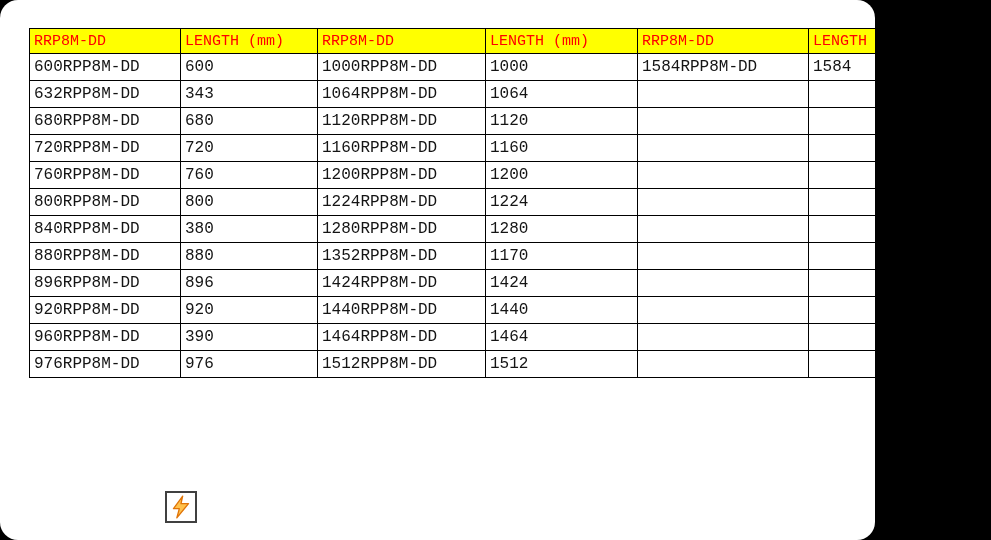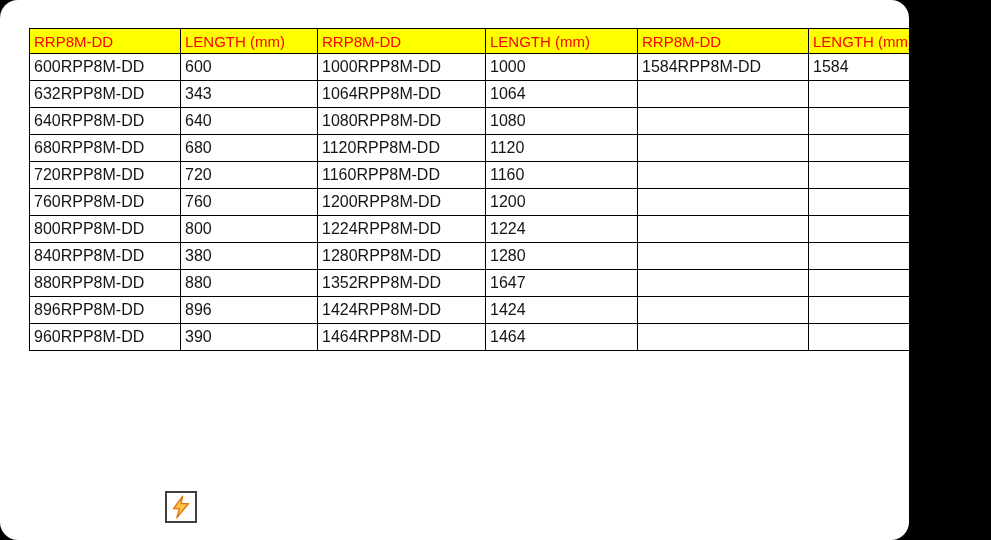--- a/index.html
+++ b/index.html
@@ -7,22 +7,21 @@
     padding: 0;
     background: #000000;
   }
   .page {
     position: relative;
     width: 875px;
     height: 540px;
     background: #ffffff;
     border-radius: 18px;
     overflow: hidden;
-    font-family: Liberation Sans, sans-serif;
-    padding-left: 34px;
+    font-family: Liberation Mono, monospace;
   }
   table.parts-table {
     position: absolute;
     left: 29px;
     top: 28px;
     width: 929px;
     border-collapse: collapse;
     table-layout: fixed;
   }
   .parts-table th,
@@ -95,28 +94,20 @@
         </tr>
         <tr>
           <td>632RPP8M-DD</td>
           <td>343</td>
           <td>1064RPP8M-DD</td>
           <td>1064</td>
           <td></td>
           <td></td>
         </tr>
         <tr>
-          <td>640RPP8M-DD</td>
-          <td>640</td>
-          <td>1080RPP8M-DD</td>
-          <td>1080</td>
-          <td></td>
-          <td></td>
-        </tr>
-        <tr>
           <td>680RPP8M-DD</td>
           <td>680</td>
           <td>1120RPP8M-DD</td>
           <td>1120</td>
           <td></td>
           <td></td>
         </tr>
         <tr>
           <td>720RPP8M-DD</td>
           <td>720</td>
@@ -146,37 +137,53 @@
           <td>380</td>
           <td>1280RPP8M-DD</td>
           <td>1280</td>
           <td></td>
           <td></td>
         </tr>
         <tr>
           <td>880RPP8M-DD</td>
           <td>880</td>
           <td>1352RPP8M-DD</td>
-          <td>1647</td>
+          <td>1170</td>
           <td></td>
           <td></td>
         </tr>
         <tr>
           <td>896RPP8M-DD</td>
           <td>896</td>
           <td>1424RPP8M-DD</td>
           <td>1424</td>
           <td></td>
           <td></td>
         </tr>
         <tr>
+          <td>920RPP8M-DD</td>
+          <td>920</td>
+          <td>1440RPP8M-DD</td>
+          <td>1440</td>
+          <td></td>
+          <td></td>
+        </tr>
+        <tr>
           <td>960RPP8M-DD</td>
           <td>390</td>
           <td>1464RPP8M-DD</td>
           <td>1464</td>
+          <td></td>
+          <td></td>
+        </tr>
+        <tr>
+          <td>976RPP8M-DD</td>
+          <td>976</td>
+          <td>1512RPP8M-DD</td>
+          <td>1512</td>
           <td></td>
           <td></td>
         </tr>
       </tbody>
   </table>
 
   <div class="bolt-box">
     <svg width="20" height="24" viewBox="0 0 24 28" aria-hidden="true">
       <polygon points="14,1 3,16 10,16 7,27 21,10 12,10" fill="#ffc24d" stroke="#e07408" stroke-width="1.6" stroke-linejoin="round"></polygon>
     </svg>

